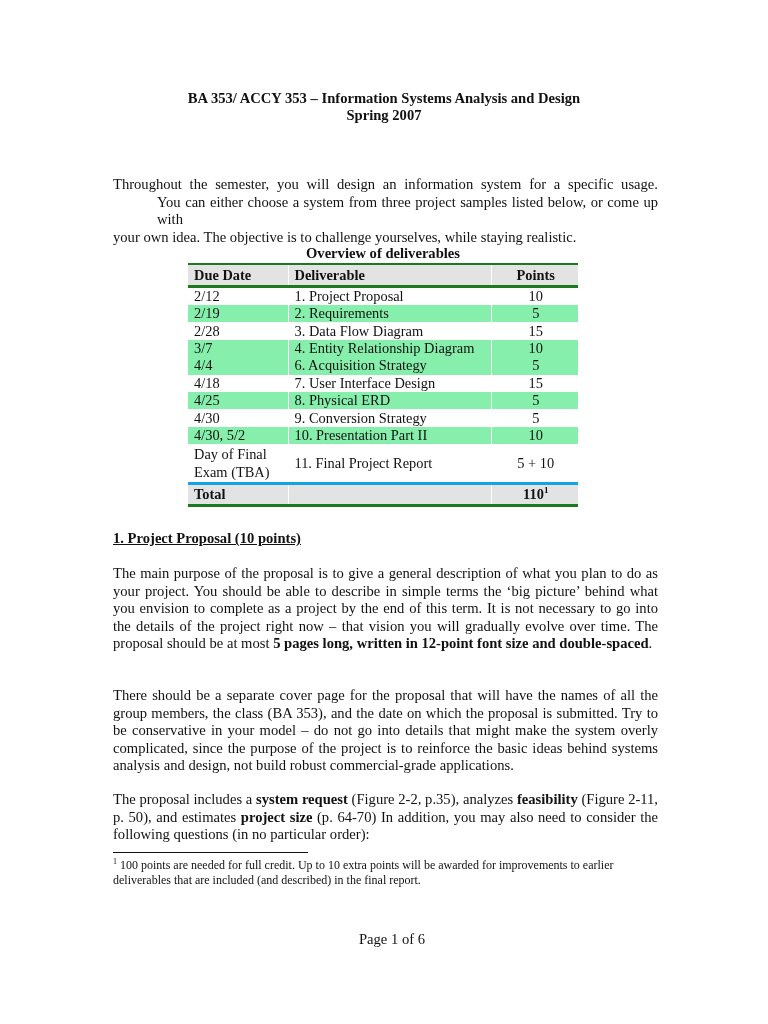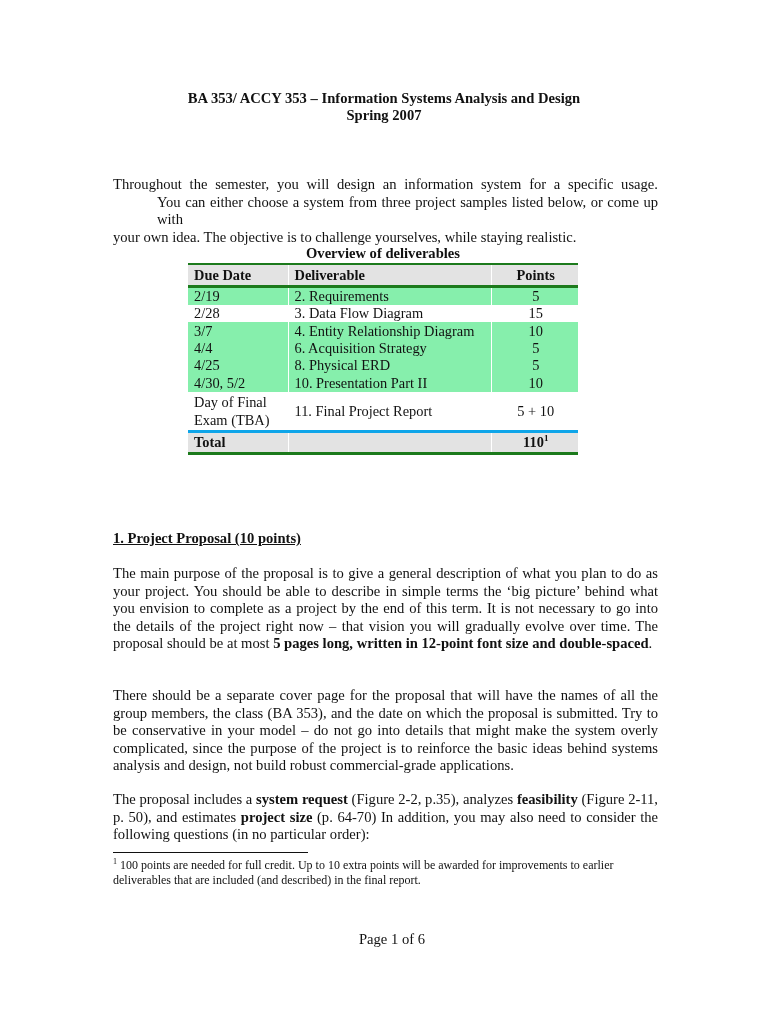--- a/index.html
+++ b/index.html
@@ -92,43 +92,58 @@
         <col class="c3">
       </colgroup>
     <thead>
       <tr>
         <th>Due Date</th>
         <th>Deliverable</th>
         <th class="pts">Points</th>
       </tr>
     </thead>
     <tbody>
+      <tr>
+        <td>2/12</td>
+        <td>1. Project Proposal</td>
+        <td class="pts">10</td>
+      </tr>
       <tr class="shade">
         <td>2/19</td>
         <td>2. Requirements</td>
         <td class="pts">5</td>
       </tr>
       <tr>
         <td>2/28</td>
         <td>3. Data Flow Diagram</td>
         <td class="pts">15</td>
       </tr>
       <tr class="shade">
         <td>3/7</td>
         <td>4. Entity Relationship Diagram</td>
         <td class="pts">10</td>
       </tr>
       <tr class="shade">
         <td>4/4</td>
         <td>6. Acquisition Strategy</td>
         <td class="pts">5</td>
       </tr>
+      <tr>
+        <td>4/18</td>
+        <td>7. User Interface Design</td>
+        <td class="pts">15</td>
+      </tr>
       <tr class="shade">
         <td>4/25</td>
         <td>8. Physical ERD</td>
+        <td class="pts">5</td>
+      </tr>
+      <tr>
+        <td>4/30</td>
+        <td>9. Conversion Strategy</td>
         <td class="pts">5</td>
       </tr>
       <tr class="shade">
         <td>4/30, 5/2</td>
         <td>10. Presentation Part II</td>
         <td class="pts">10</td>
       </tr>
       <tr class="tall">
         <td>
           <span>Day of Final</span><br>

